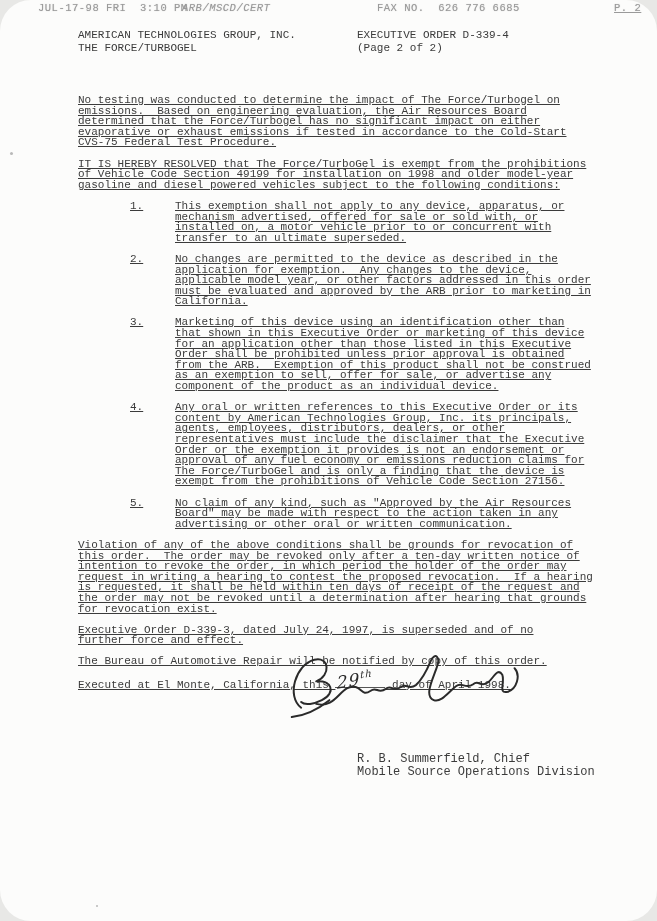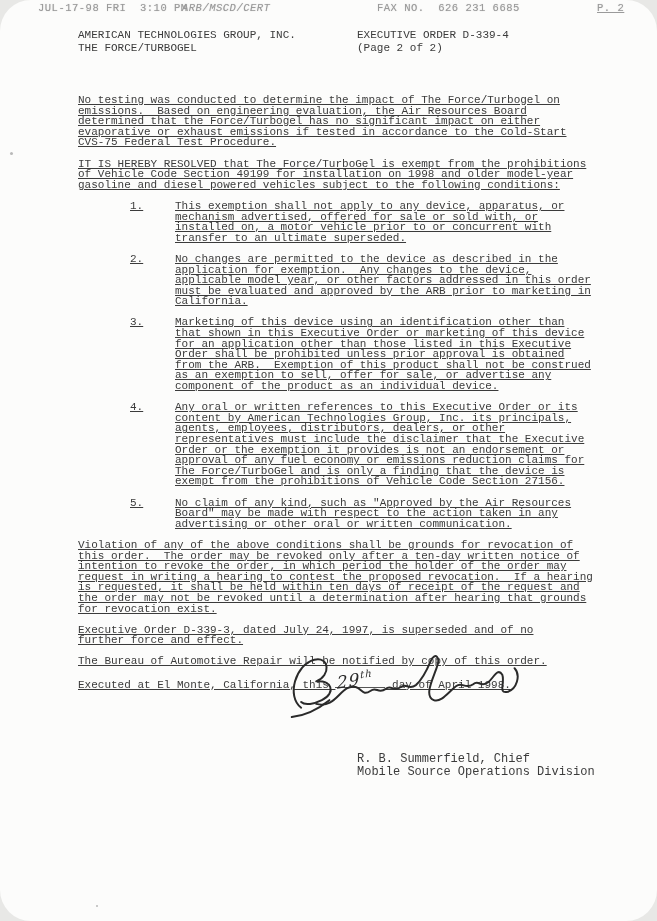--- a/index.html
+++ b/index.html
@@ -22,21 +22,21 @@
     height: 14px;
     font-size: 10.5px;
     color: var(--fax-ink, #9a9a9a);
     text-shadow: 0 0 1px rgba(150,150,150,0.55);
     letter-spacing: 0.5px;
   }
   .fax-header span { position: absolute; white-space: pre; top: 0; }
   .fax-ts   { left: 38px; }
   .fax-dept { left: 182px; font-style: italic; }
   .fax-no   { left: 377px; }
-  .fax-pg   { left: 597px; text-decoration: underline; }
+  .fax-pg   { left: 614px; text-decoration: underline; }
   
   .doc-header {
     position: absolute;
     top: 29px; left: 78px; right: 20px;
     display: flex;
     font-size: 11px;
     line-height: 13px;
   }
   .doc-header .col-left  { width: 279px; white-space: pre; }
   .doc-header .col-right { white-space: pre; }
@@ -97,21 +97,21 @@
   .s2 { width: 2px; height: 2px; left: 96px; top: 905px; }
 </style>
 </head>
 <body>
 
 <div class="page" style="--paper: #fcfcfb; --ink: #3b3b3b; --fax-ink: #9a9a9a;">
 
   <div class="fax-header">
     <span class="fax-ts">JUL-17-98 FRI  3:10 PM</span>
     <span class="fax-dept">ARB/MSCD/CERT</span>
-    <span class="fax-no">FAX NO.  626 231 6685</span>
+    <span class="fax-no">FAX NO.  626 776 6685</span>
     <span class="fax-pg">P. 2</span>
   </div>
 
   <div class="doc-header">
     <div class="col-left">AMERICAN TECHNOLOGIES GROUP, INC.
 THE FORCE/TURBOGEL</div>
     <div class="col-right">EXECUTIVE ORDER D-339-4
 (Page 2 of 2)</div>
   </div>
 

